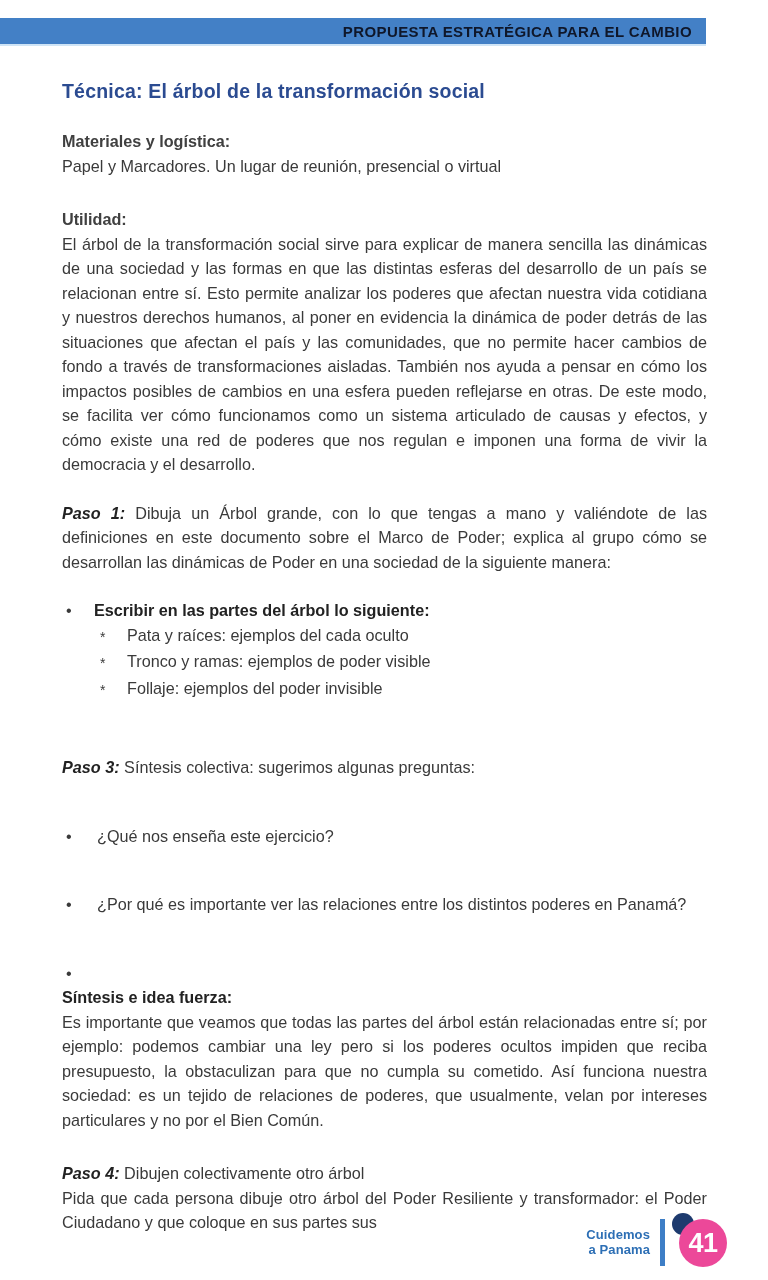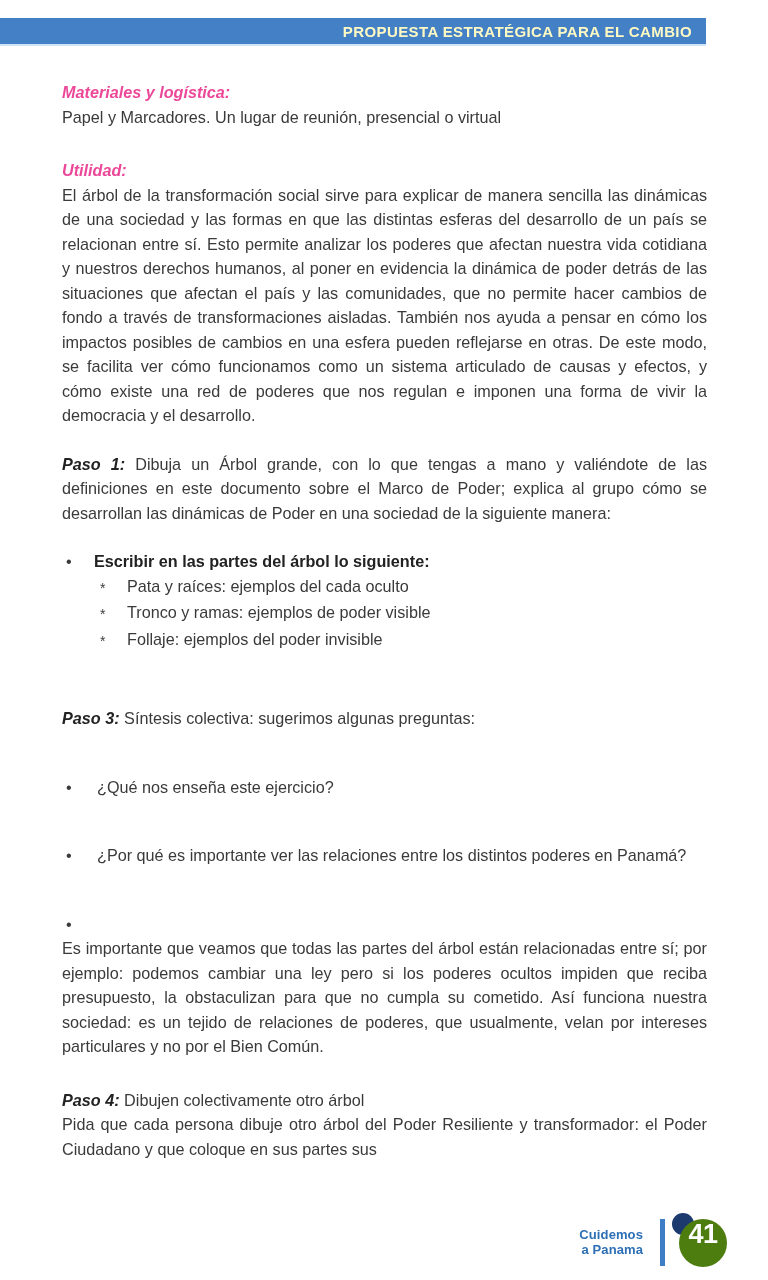--- a/index.html
+++ b/index.html
@@ -14,87 +14,88 @@
   
   .banner {
     position: absolute; top: 18px; left: 0;
     width: 706px; height: 28px;
     background: #4380c6;
     border-bottom: 2px solid #cfe4f6;
     display: flex; align-items: center; justify-content: flex-end;
     padding-right: 14px;
   }
   .banner-text {
-    color: #fef9c3; font-weight: 700; font-size: 15px;
+    color: #0f172a; font-weight: 700; font-size: 15px;
     letter-spacing: 0.4px;
   }
   
   .content {
     position: absolute; top: 80px; left: 62px;
     width: 645px;
   }
   .title {
     color: #2b4b91; font-weight: 700; font-size: 19.5px;
     letter-spacing: 0.2px;
     margin-bottom: 26px;
   }
   .para, .line { font-size: 16.2px; line-height: 24.5px; }
   .para { text-align: justify; }
-  .h-bi { font-weight: 700; font-style: italic; color: #ec4899; }
+  .h-bi { font-weight: 700; color: #404040; }
   .h-b  { font-weight: 700; color: #222; }
   .lead { font-weight: 700; font-style: italic; color: #222; text-align: right; }
   .gap-lg { height: 29px; }
   .gap-md { height: 24px; }
   
   .list-main { display: flex; font-size: 16.2px; line-height: 24.5px; }
   .list-main .mark { width: 32px; padding-left: 4px; }
   .list-sub { display: flex; font-size: 16.2px; line-height: 24.5px; }
   .list-sub .mark { margin-left: 38px; width: 27px; font-size: 14px; padding-top: 2px; }
   
   .q-row { font-size: 16.2px; line-height: 24.5px; text-align: justify; margin-top: 44px; }
   .q-mark { display: inline-block; width: 35px; padding-left: 4px; }
   
   .footer {
     position: absolute; top: 1216px; right: 41px;
     display: flex; align-items: center;
   }
   .logo-text {
     text-align: right; color: #2d6fb5; font-weight: 700;
     font-size: 13px; line-height: 15px; letter-spacing: 0.1px;
-    margin-right: 17px;
+    margin-right: 10px;
   }
   .divider {
     width: 5px; height: 47px; background: #3d7ec6; margin-right: 9px;
   }
   .badge { position: relative; width: 53px; height: 52px; }
   .badge-dot {
     position: absolute; left: -2px; top: -3px;
     width: 22px; height: 22px; border-radius: 50%;
     background: #1d3a6e;
   }
   .badge-circle {
     position: absolute; left: 5px; top: 3px;
     width: 48px; height: 48px; border-radius: 50%;
-    background: #4d7c0f;
-    display: flex; align-items: flex-start; justify-content: center;
+    background: #ec4899;
+    display: flex; align-items: center; justify-content: center;
   }
   .badge-num {
     color: #ffffff; font-weight: 700; font-size: 27px;
     letter-spacing: -0.5px;
   }
 </style>
 </head>
 <body>
 
 <div class="banner">
   <span class="banner-text">PROPUESTA ESTRATÉGICA PARA EL CAMBIO</span>
 </div>
 
 <div class="content">
 
+  <div class="title">Técnica: El árbol de la transformación social</div>
 
   <div class="line h-bi">Materiales y logística:</div>
   <div class="line">Papel y Marcadores. Un lugar de reunión, presencial o virtual</div>
 
   <div class="gap-lg"></div>
 
   <div class="line h-bi">Utilidad:</div>
   <div class="para">El árbol de la transformación social sirve para explicar de manera sencilla las dinámicas de una sociedad y las formas en que las distintas esferas del desarrollo de un país se relacionan entre sí. Esto permite analizar los poderes que afectan nuestra vida cotidiana y nuestros derechos humanos, al poner en evidencia la dinámica de poder detrás de las situaciones que afectan el país y las comunidades, que no permite hacer cambios de fondo a través de transformaciones aisladas.  También nos ayuda a pensar en cómo los impactos posibles de cambios en una esfera pueden reflejarse en otras. De este modo, se facilita ver cómo funcionamos como un sistema articulado de causas y efectos, y cómo existe una red de poderes que nos regulan e imponen una forma de vivir la democracia y el desarrollo.</div>
 
   <div class="gap-md"></div>
@@ -135,20 +136,21 @@
   <div class="q-row">
     <span class="q-mark">•</span><span>¿Qué nos enseña este ejercicio?</span>
   </div>
   <div class="q-row">
     <span class="q-mark">•</span><span>¿Por qué es importante ver las relaciones entre los distintos poderes en Panamá?</span>
   </div>
   <div class="q-row">
     <span class="q-mark">•</span>
   </div>
 
+  <div class="line h-b">Síntesis e idea fuerza:</div>
   <div class="para">Es importante que veamos que todas las partes del árbol están relacionadas entre sí; por ejemplo: podemos cambiar una ley pero si los poderes ocultos impiden que reciba presupuesto, la obstaculizan para que no cumpla su cometido. Así funciona nuestra sociedad: es un tejido de relaciones de poderes, que usualmente, velan por intereses particulares y no por el Bien Común.</div>
 
   <div class="gap-lg"></div>
 
   <div class="line">
     <span class="lead">Paso 4:</span>
     <span>Dibujen colectivamente otro árbol</span>
   </div>
   <div class="para">Pida que cada persona dibuje otro árbol del Poder Resiliente y transformador: el Poder Ciudadano y que coloque en sus partes sus</div>
 

